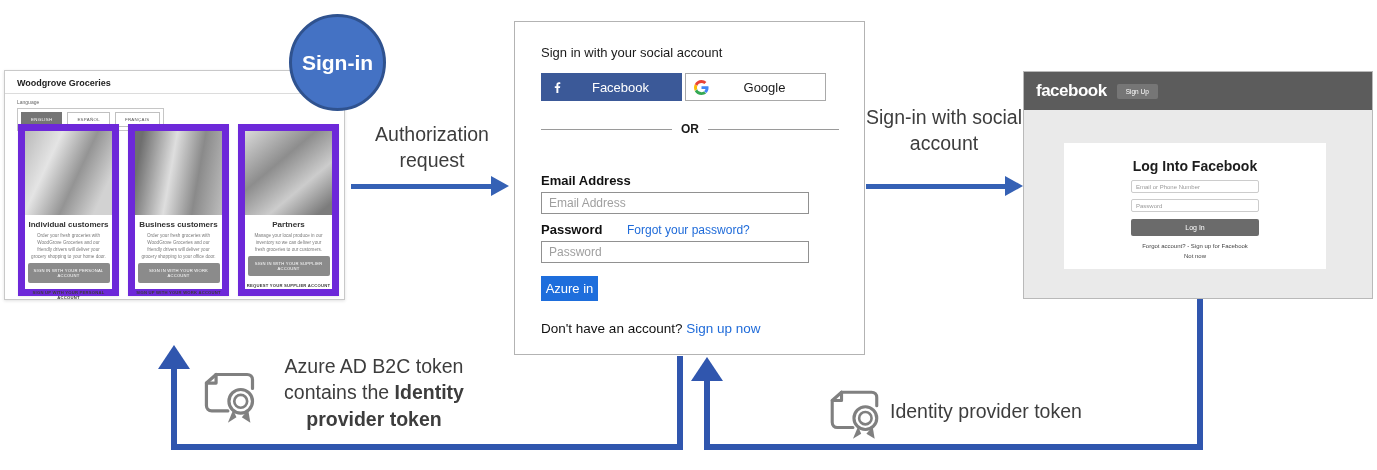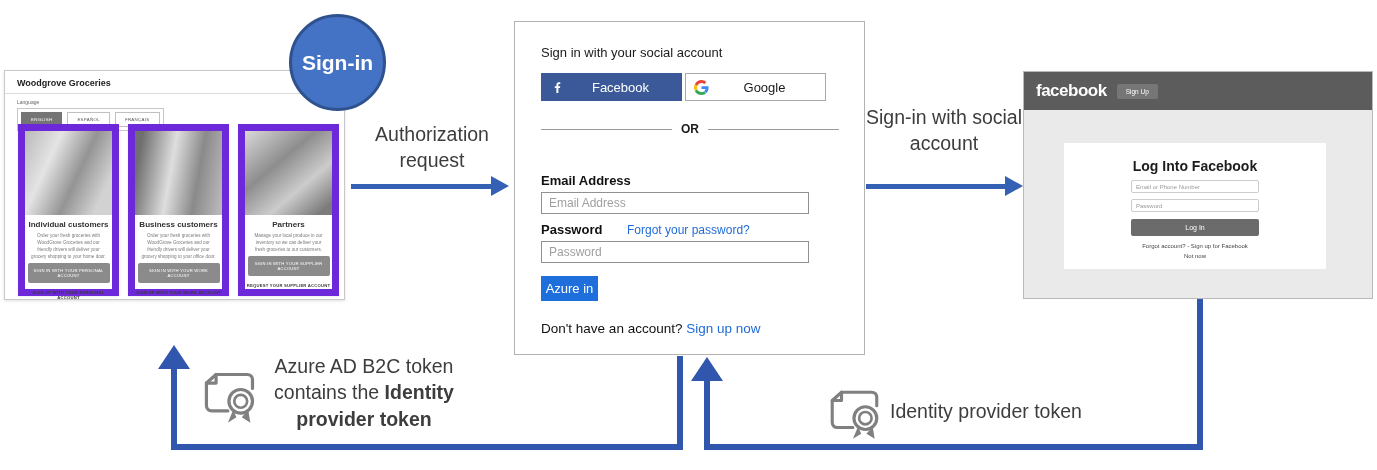--- a/index.html
+++ b/index.html
@@ -201,21 +201,21 @@
     <g fill="none" stroke="#808080" stroke-width="3" stroke-linejoin="round" stroke-linecap="round">
       <path d="M15 4 H44 C47 4 49 6 49 9 V17"></path>
       <path d="M15 4 L6 12 V33 C6 36 8 38 11 38 H26"></path>
       <path d="M15 4 V12 H6"></path>
     </g>
     <polygon points="31,37 26,49 34,44" fill="#808080"></polygon>
     <polygon points="45,37 47,49 39,44" fill="#808080"></polygon>
     <circle cx="38" cy="29" r="11" fill="#ffffff" stroke="#808080" stroke-width="3"></circle>
     <circle cx="38" cy="29" r="6" fill="#ffffff" stroke="#808080" stroke-width="2.5"></circle>
   </svg>
-  <div class="token-label" style="left:255px; top:353px; width:218px;">
+  <div class="token-label" style="left:265px; top:353px; width:218px;">
     <span>Azure AD B2C token contains the </span><b>Identity provider token</b>
   </div>
 
   <div class="seg" style="left:1197px; top:299px; width:6px; height:151px;"></div>
   <div class="seg" style="left:704px; top:444px; width:499px; height:6px;"></div>
   <div class="seg" style="left:704px; top:378px; width:6px; height:72px;"></div>
   <div class="v-head" style="left:691px; top:357px;"></div>
 
   <svg class="cert-icon" style="left:826px; top:388px;" width="58" height="52" viewBox="0 0 56 50">
     <g fill="none" stroke="#808080" stroke-width="3" stroke-linejoin="round" stroke-linecap="round">

